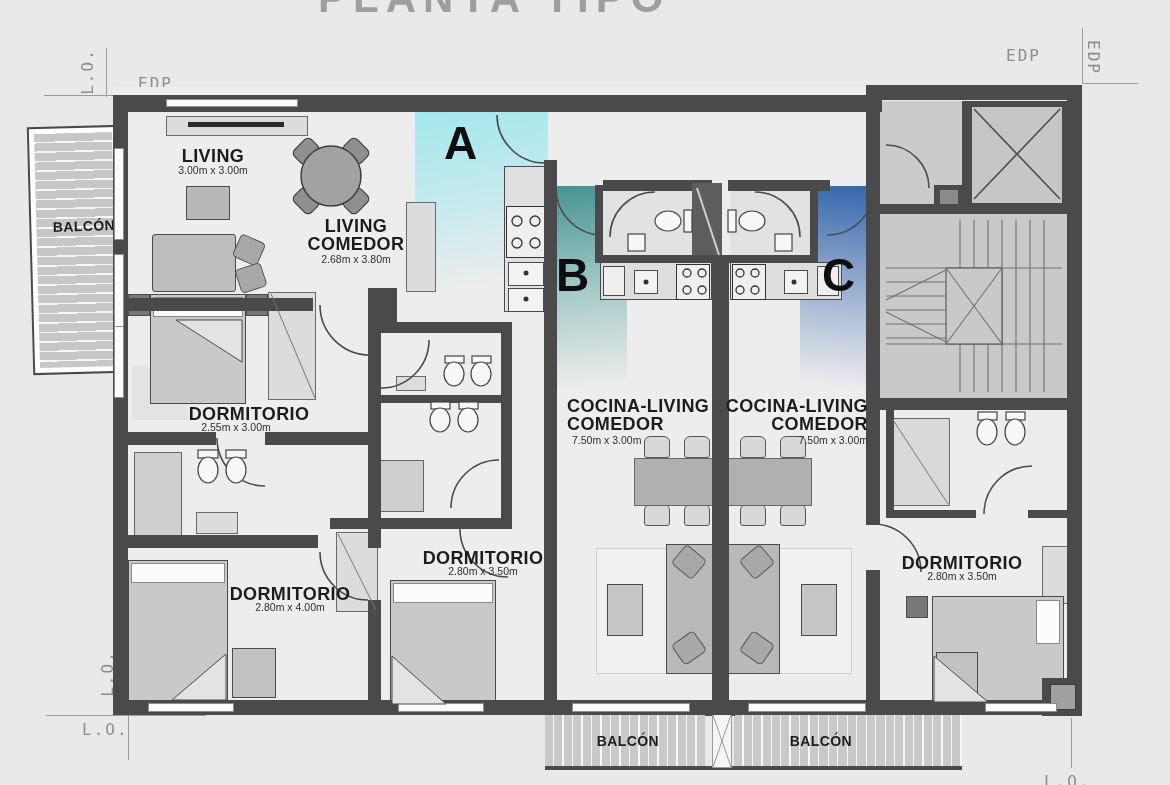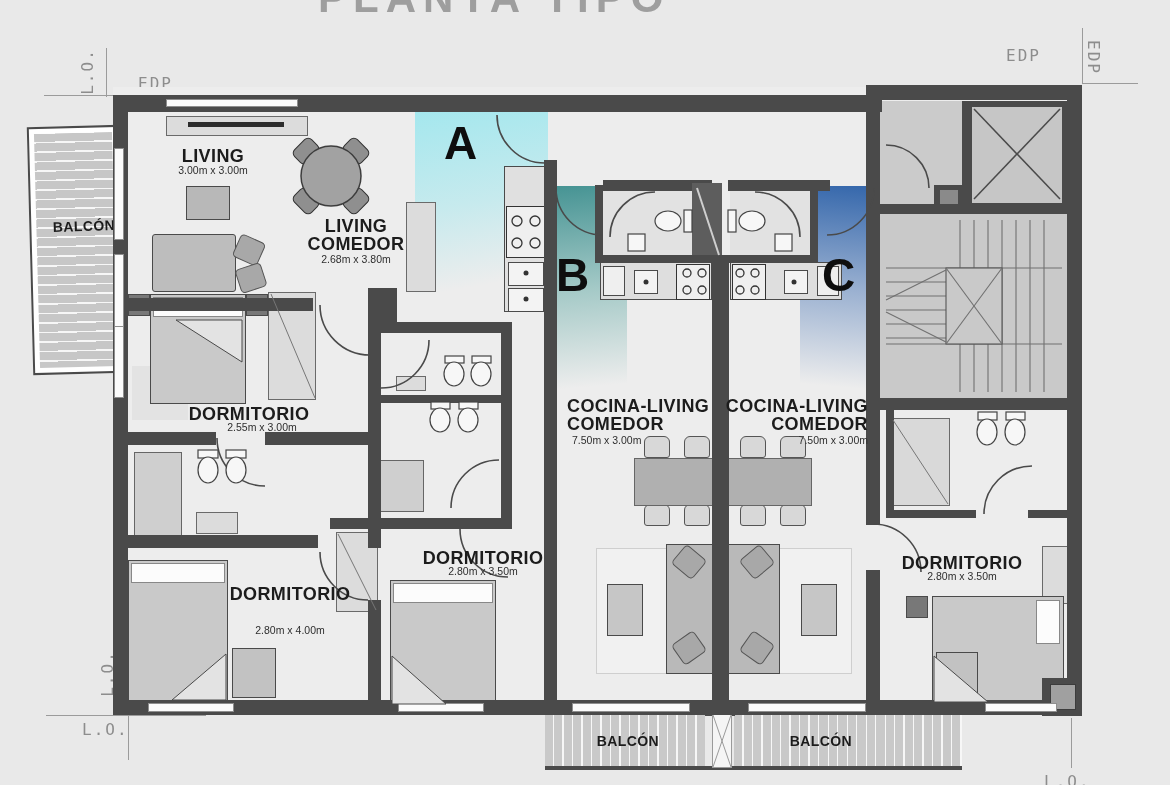--- a/index.html
+++ b/index.html
@@ -311,24 +311,24 @@
   <div class="biglbl" style="left:822px;top:252px">C</div>
 
   <div class="lbl" style="left:213px;top:146px">LIVING</div>
   <div class="dims" style="left:213px;top:164px">3.00m x 3.00m</div>
 
   <div class="lbl" style="left:356px;top:216px">LIVING</div>
   <div class="lbl" style="left:356px;top:234px">COMEDOR</div>
   <div class="dims" style="left:356px;top:253px">2.68m x 3.80m</div>
 
   <div class="lbl" style="left:249px;top:404px">DORMITORIO</div>
-  <div class="dims" style="left:262px;top:421px">2.55m x 3.00m</div>
+  <div class="dims" style="left:236px;top:421px">2.55m x 3.00m</div>
 
   <div class="lbl" style="left:290px;top:584px">DORMITORIO</div>
-  <div class="dims" style="left:290px;top:624px">2.80m x 4.00m</div>
+  <div class="dims" style="left:290px;top:601px">2.80m x 4.00m</div>
 
   <div class="lbl" style="left:483px;top:548px">DORMITORIO</div>
   <div class="dims" style="left:483px;top:565px">2.80m x 3.50m</div>
 
   <div class="lbl" style="left:567px;top:396px;transform:none">COCINA-LIVING</div>
   <div class="lbl" style="left:567px;top:414px;transform:none">COMEDOR</div>
   <div class="dims" style="left:572px;top:434px;transform:none">7.50m x 3.00m</div>
 
   <div class="lbl" style="left:868px;top:396px;transform:translateX(-100%)">COCINA-LIVING</div>
   <div class="lbl" style="left:868px;top:414px;transform:translateX(-100%)">COMEDOR</div>

